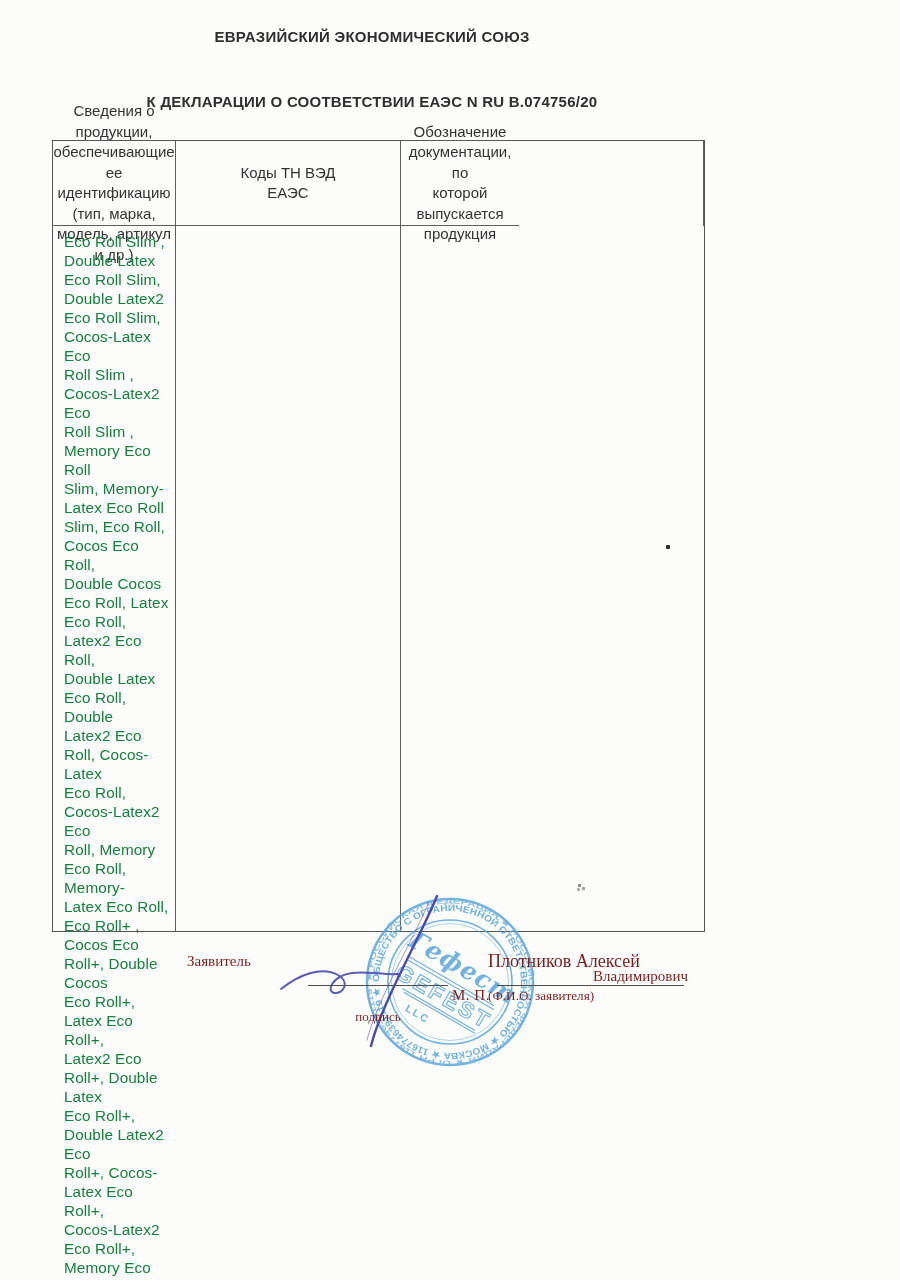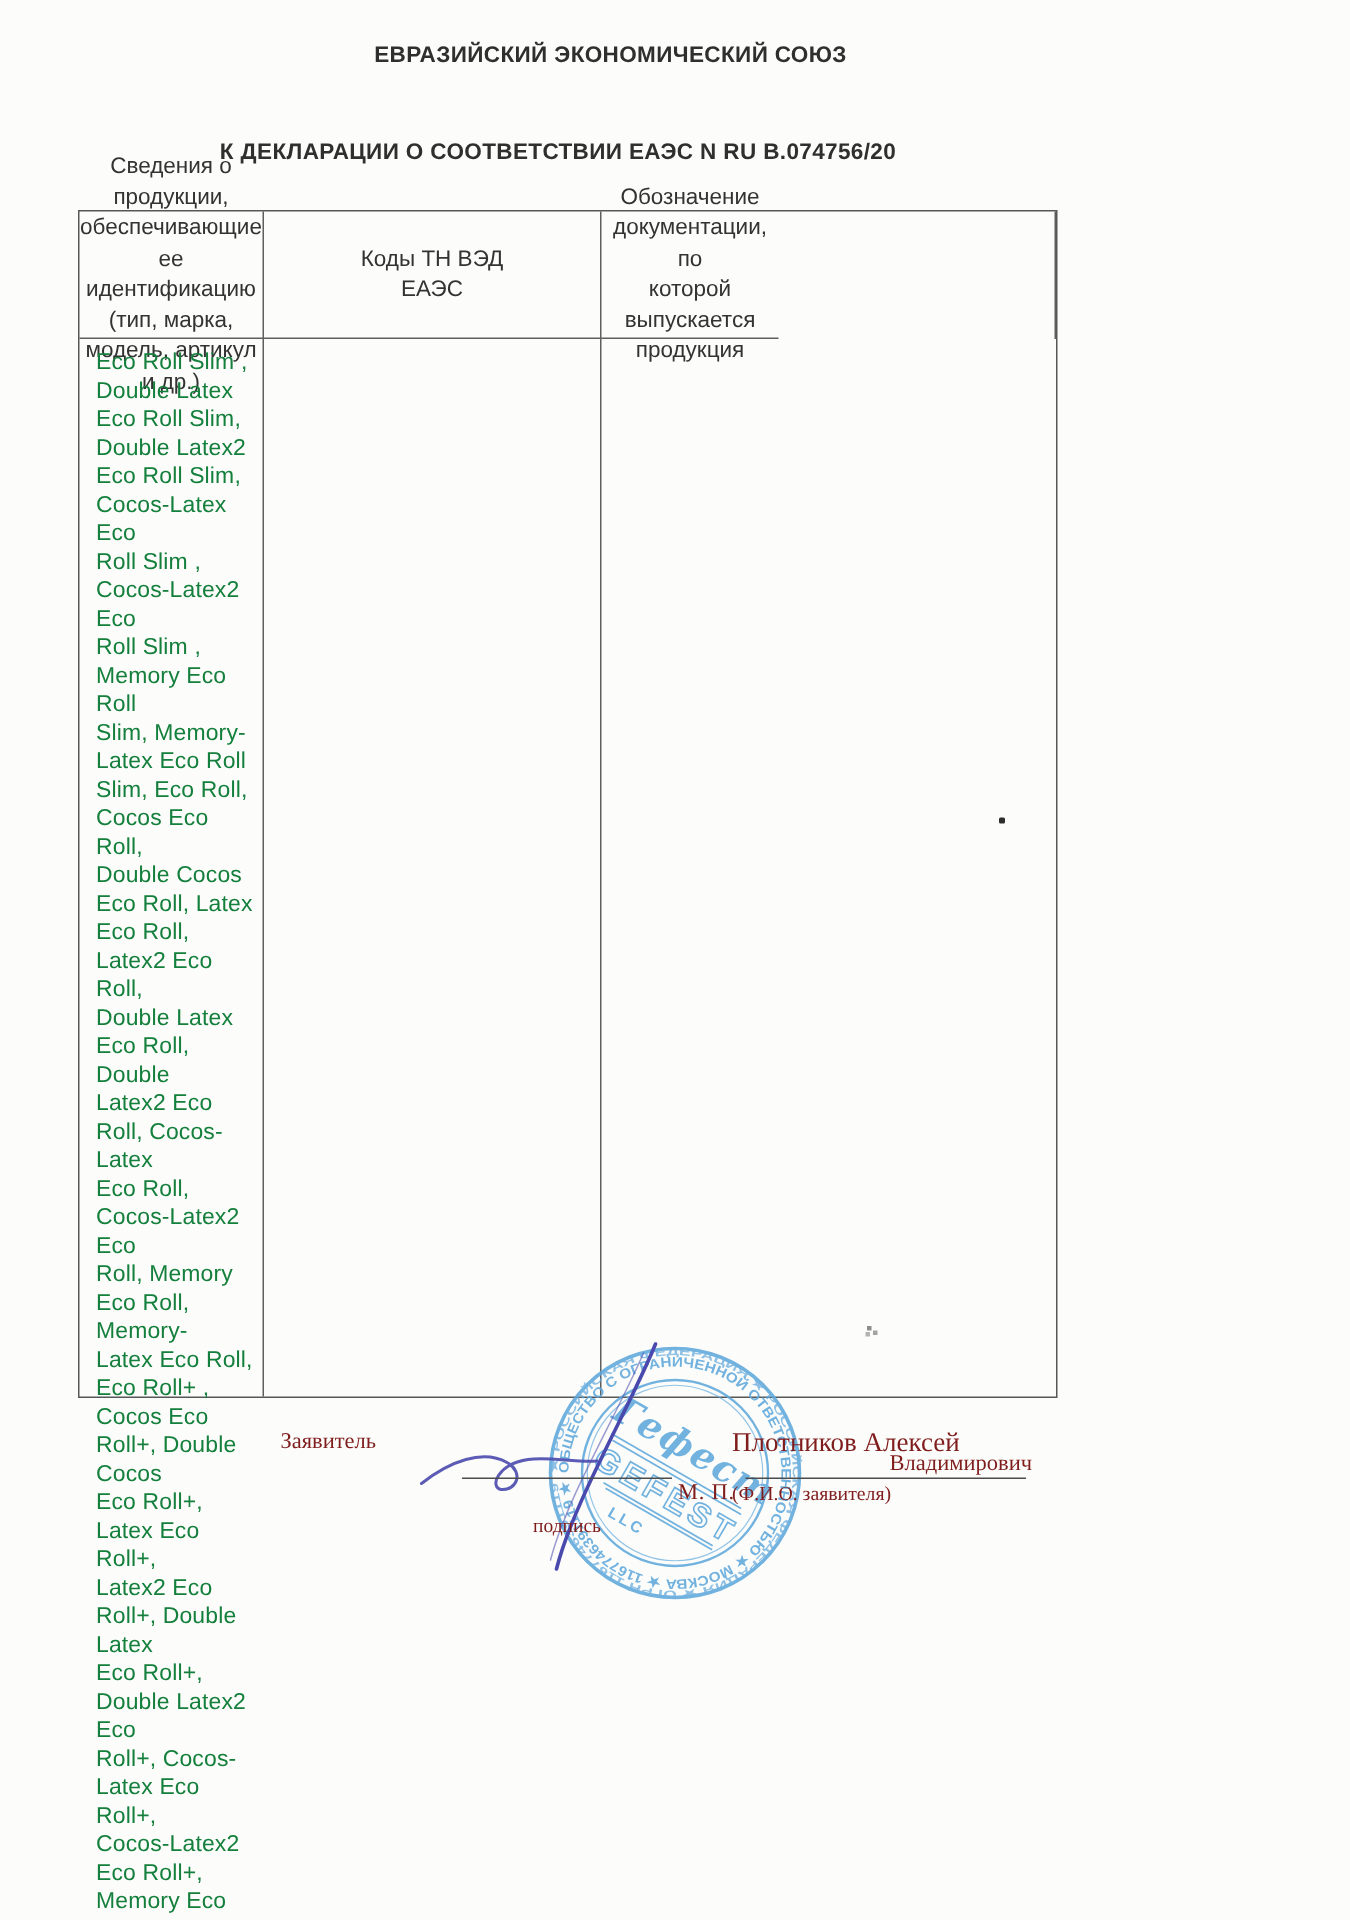--- a/index.html
+++ b/index.html
@@ -5,21 +5,21 @@
   html,body { margin:0; padding:0; background:#ffffff; }
   #page {
     position:relative; width:900px; height:1280px; overflow:hidden;
     background:#fcfcfa; font-family:"Liberation Sans", sans-serif; color:#3a3a3a;
   }
   .abs { position:absolute; }
   .title {
     left:0; width:744px; text-align:center; font-weight:bold;
     font-size:15px; letter-spacing:.25px; color:#2f2f2f; white-space:pre;
   }
-  #title1 { top:28px;padding-left:35px; }
+  #title1 { top:28px; }
   #title2 { top:61px; }
   #title3 { top:93px; }
 
   
   #product-table {
     left:52px; top:140px; width:651px;
     display:grid; grid-template-columns:123px 225px 118px 1fr;
     grid-template-rows:85px 705px;
     border:1.6px solid #575757; box-sizing:content-box;
     background:transparent;

